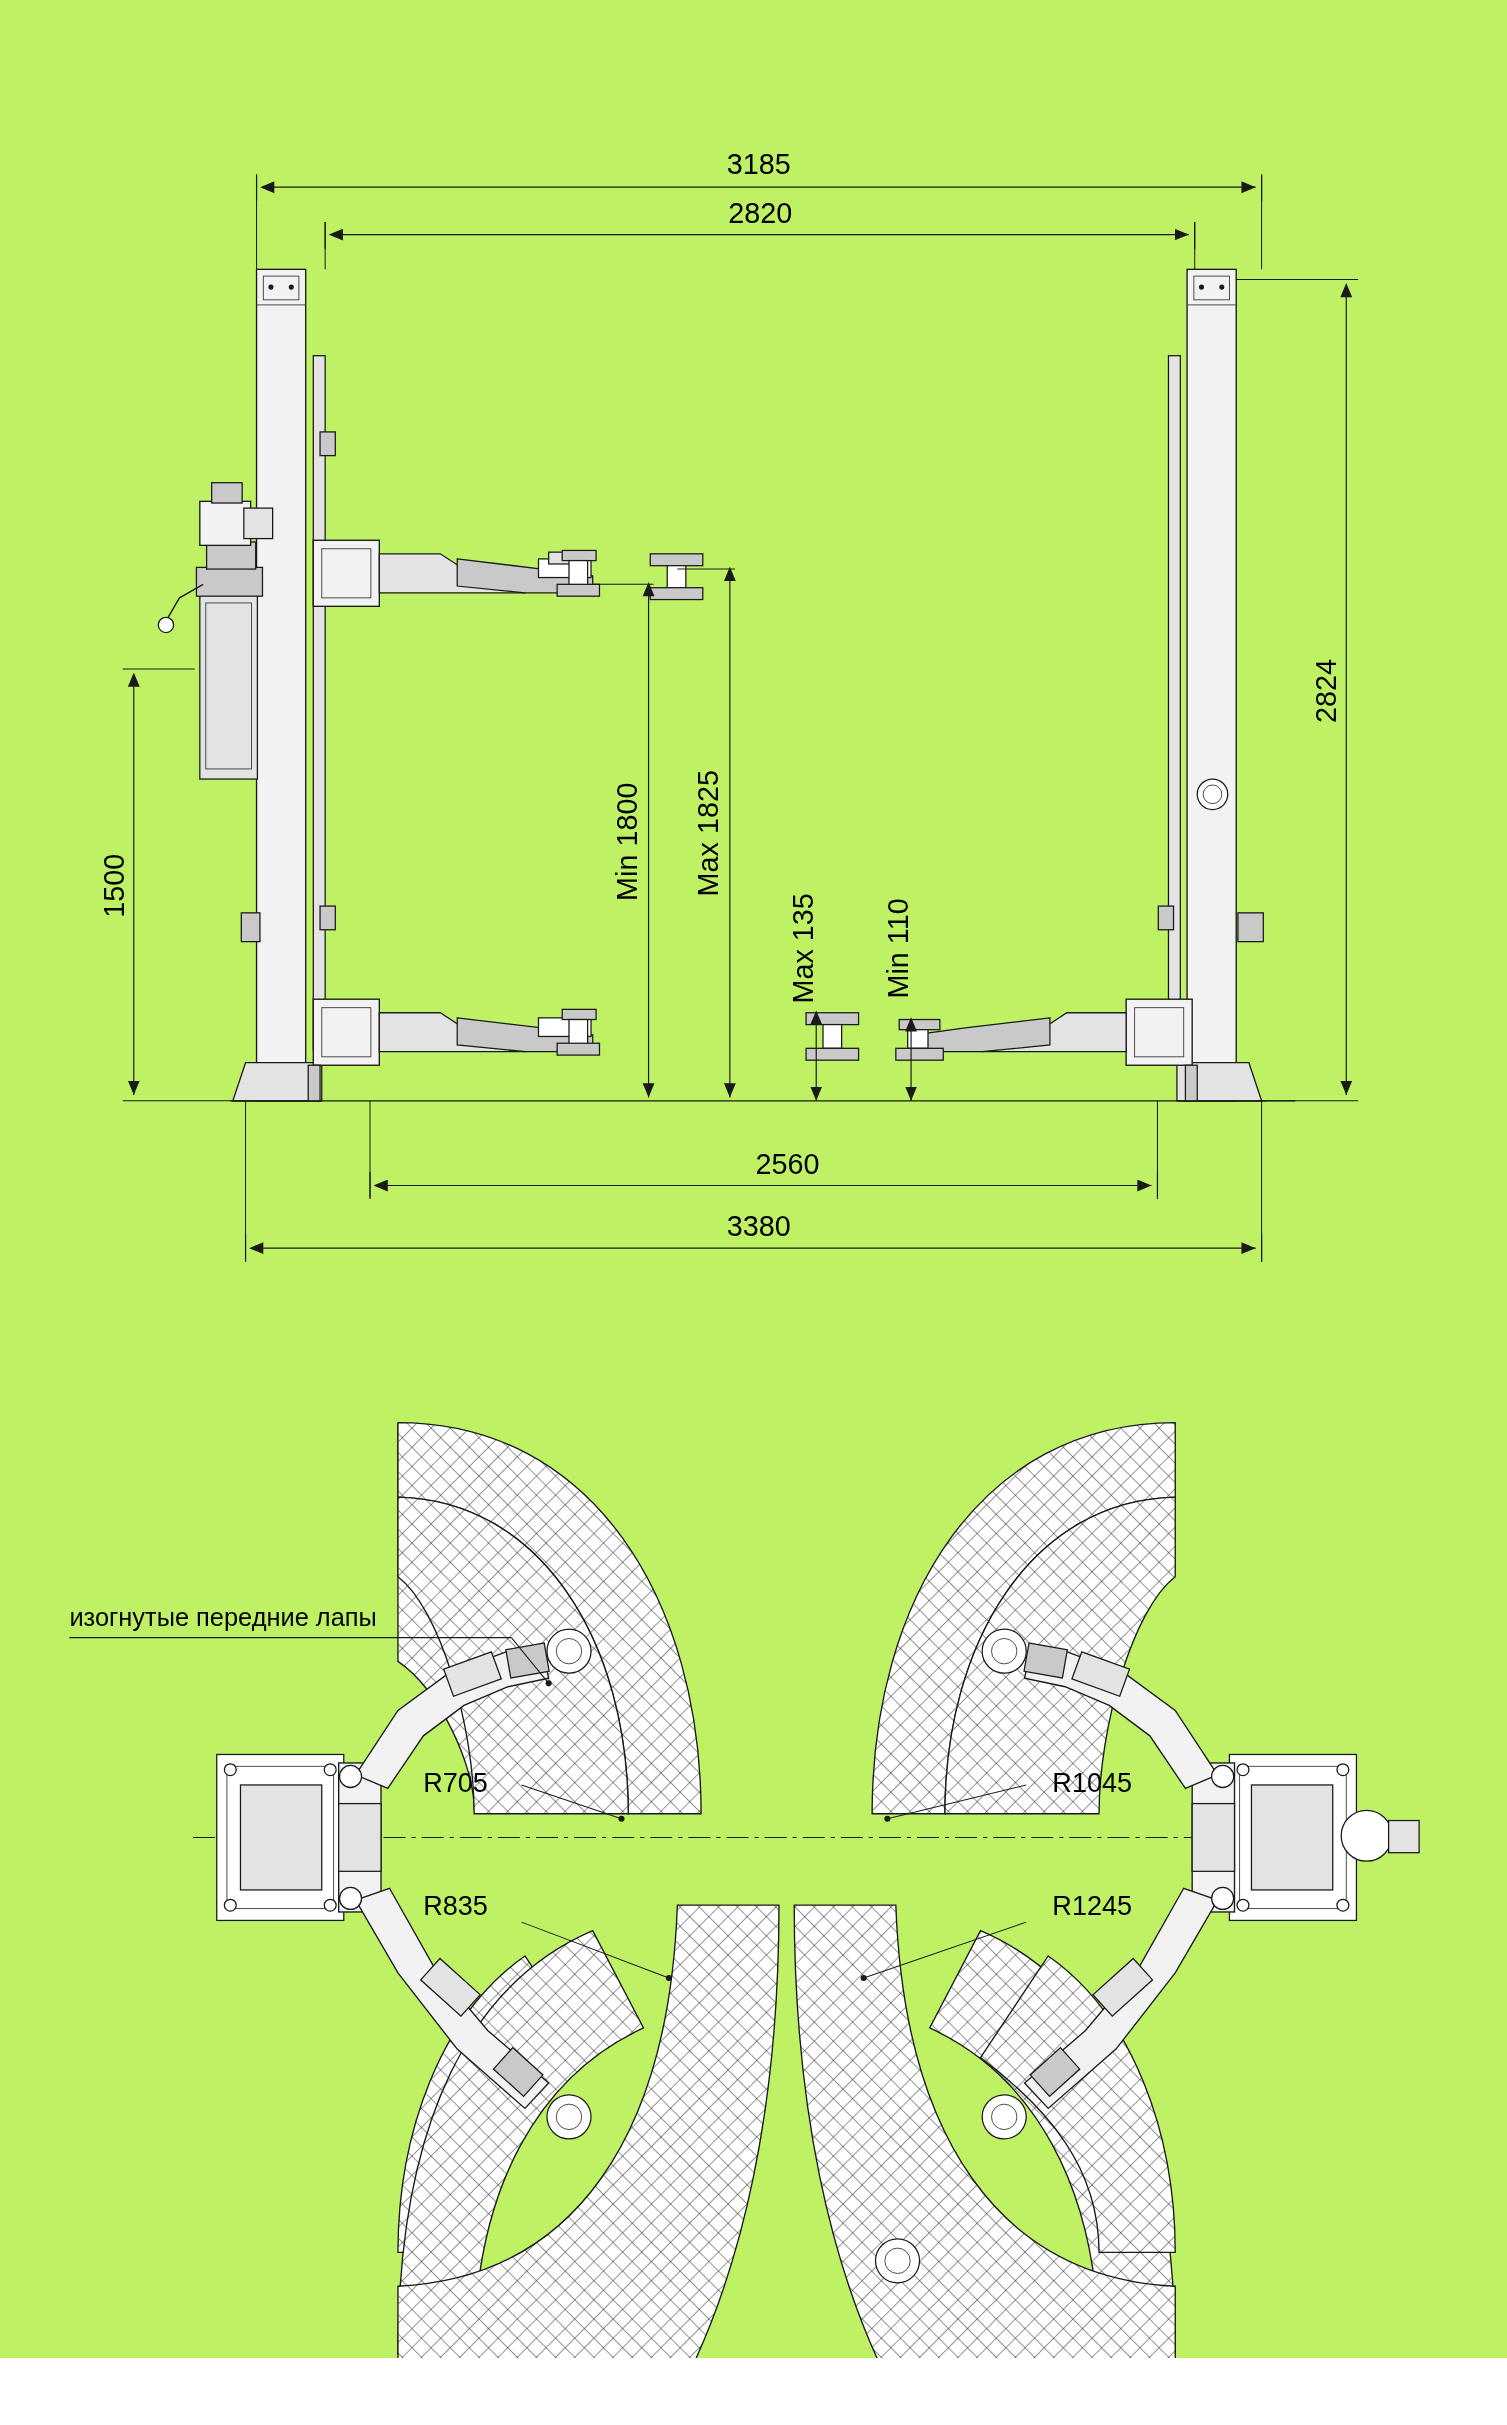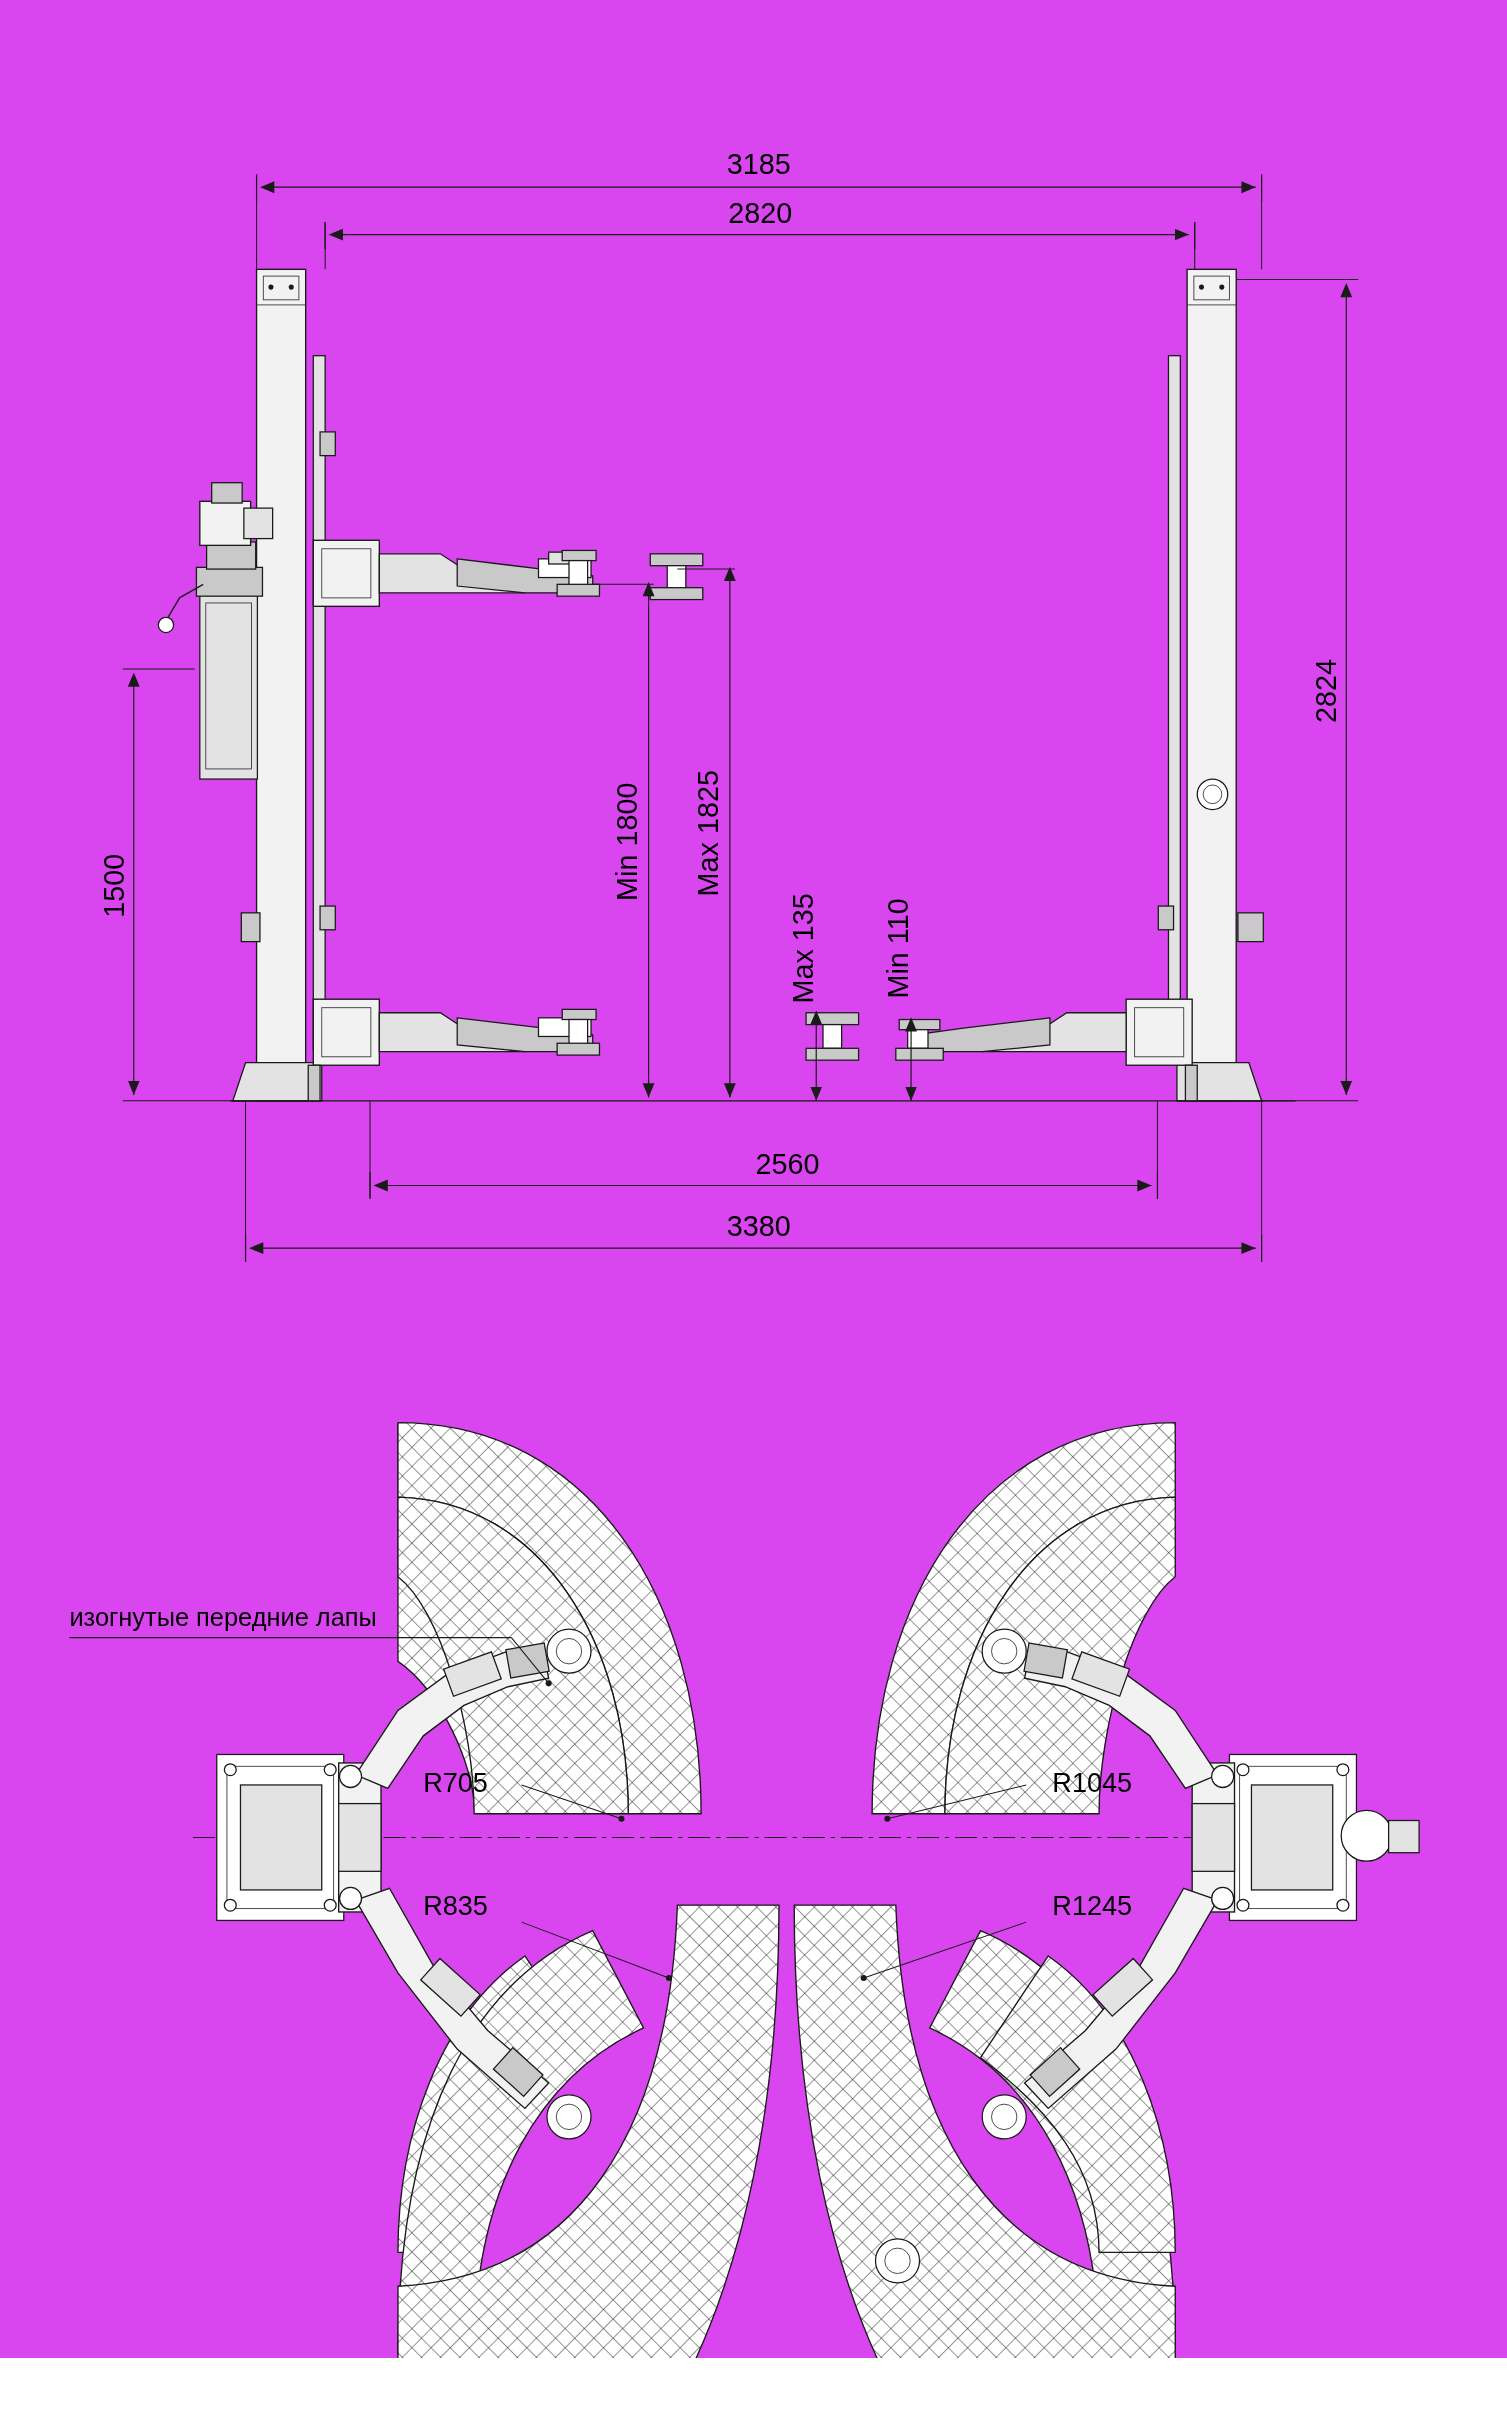--- a/index.html
+++ b/index.html
@@ -8,21 +8,21 @@
     background: #ffffff;
   }
   body {
     font-family: "Liberation Sans", sans-serif;
     color: #000000;
   }
   #sheet {
     position: relative;
     width: 1508px;
     height: 2358px;
-    background: #d946ef;
+    background: #bef264;
     overflow: hidden;
   }
   svg.drawing {
     position: absolute;
     left: 0;
     top: 0;
     width: 1508px;
     height: 2426px;
   }
   .dimtext {

